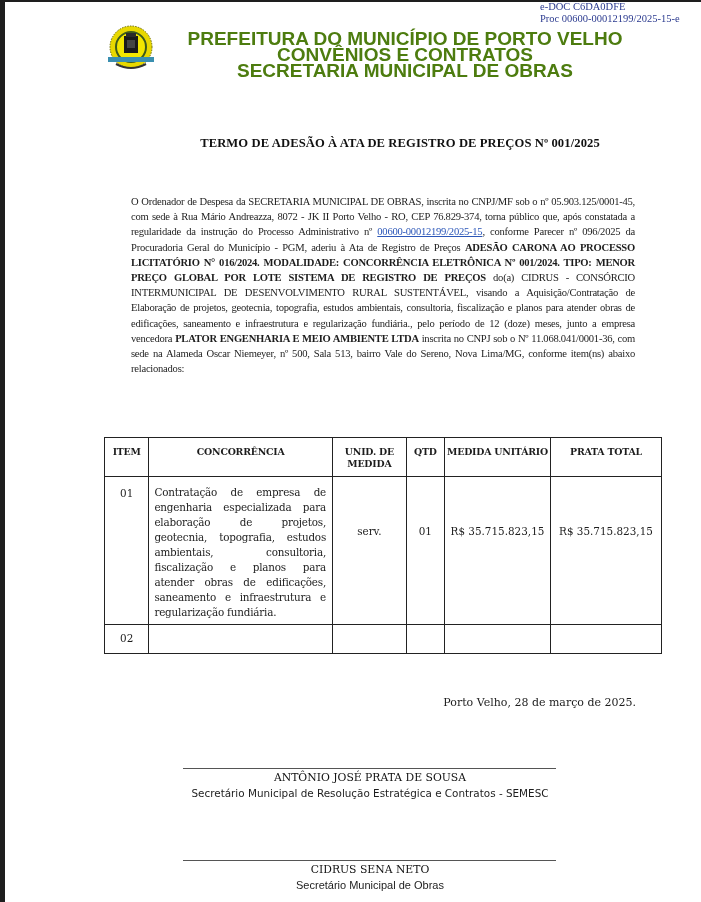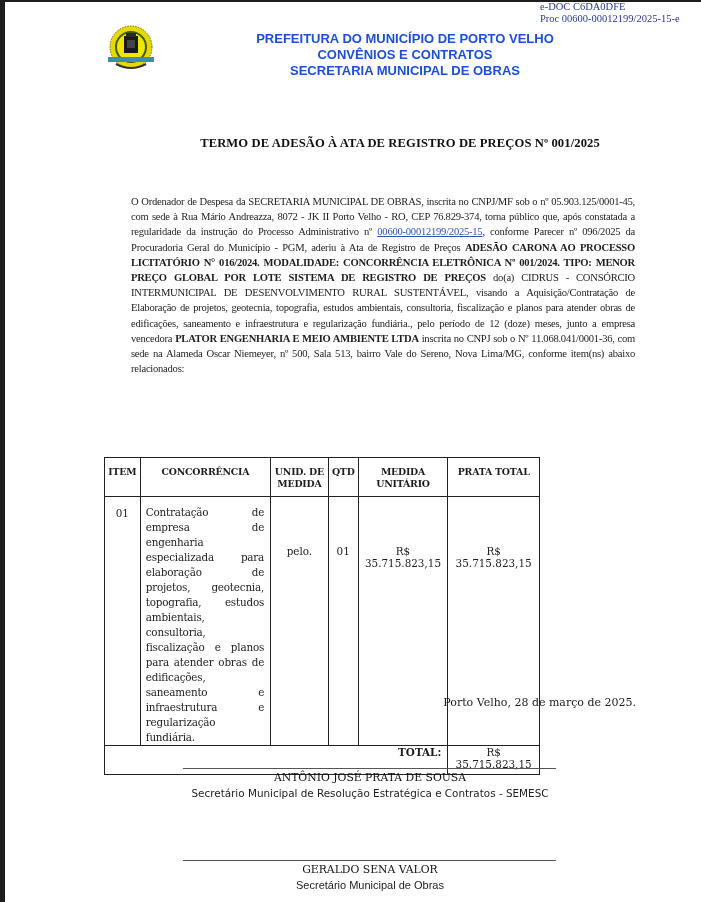--- a/index.html
+++ b/index.html
@@ -9,37 +9,37 @@
   }
   .edge-top { position:absolute; left:0; top:0; width:701px; height:2px; background:#1e1e1e; }
   .edge-left { position:absolute; left:0; top:0; width:5px; height:902px; background:#1e1e1e; }
   .stamp {
     position:absolute; left:540px; top:1px; font-family:"Liberation Serif", serif;
     font-size:10.5px; line-height:12px; color:#2b3a8f;
   }
   .logo { position:absolute; left:106px; top:24px; width:50px; height:50px; }
   .header {
     position:absolute; left:160px; top:31px; width:490px; text-align:center;
-    font-family:"Liberation Sans", sans-serif; font-weight:bold; font-size:13px; line-height:16px; color:#1d4ed8;
+    font-family:"Liberation Sans", sans-serif; font-weight:bold; font-size:19px; line-height:16px; color:#4d7c0f;
   }
   .doc-title {
     position:absolute; left:100px; top:136px; width:600px; text-align:center;
     font-family:"Liberation Serif", serif; font-weight:bold; font-size:12.6px; color:#111;
     letter-spacing:0.1px;
   }
   .body-text {
     position:absolute; left:131px; top:194px; width:504px;
     font-family:Liberation Serif, serif; font-size:10.6px; line-height:15.2px; text-align:justify;
     color:#1d1d1d; letter-spacing:-0.25px;
   }
   .body-text b { font-weight:bold; }
   .body-text a { color:#2b56b8; text-decoration:underline; }
   table.items {
-    position:absolute; left:104px; top:437px; width:436px; border-collapse:collapse;
-    font-family:"DejaVu Serif", serif; font-size:10.4px; color:#1d1d1d;margin-top:20px;
+    position:absolute; left:104px; top:437px; width:558px; border-collapse:collapse;
+    font-family:"DejaVu Serif", serif; font-size:10.4px; color:#1d1d1d;
   }
   table.items th, table.items td { border:1.3px solid #222; padding:0; }
   table.items th {
     font-weight:bold; font-size:9.4px; line-height:12px; text-align:center; vertical-align:top;
     padding-top:8px; height:30px; letter-spacing:-0.2px;
   }
   table.items td { vertical-align:top; }
   .c-item { width:43px; text-align:center; }
   .c-spec { width:181px; }
   .c-unid { width:72px; text-align:center; }
@@ -113,40 +113,46 @@
     <th class="c-vt">PRATA TOTAL</th>
   </tr>
   <tr class="row1">
     <td class="c-item">
           <div class="item-no">01</div>
         </td>
     <td class="c-spec">
           <div class="spec-text">Contratação de empresa de engenharia especializada para elaboração de projetos, geotecnia, topografia, estudos ambientais, consultoria, fiscalização e planos para atender obras de edificações, saneamento e infraestrutura e regularização fundiária.</div>
         </td>
     <td class="c-unid">
-          <div class="mid">pelo.</div>
+          <div class="mid">serv.</div>
         </td>
     <td class="c-qtd">
           <div class="mid">01</div>
         </td>
     <td class="c-vu">
           <div class="mid">R$ 35.715.823,15</div>
         </td>
     <td class="c-vt">
           <div class="mid">R$ 35.715.823,15</div>
         </td>
   </tr>
-  <tr class="rowt">
-    <td colspan="5" class="total-label">TOTAL:</td>
-    <td class="c-vt">R$ 35.715.823,15</td>
+  <tr class="row2">
+    <td class="c-item">
+          <div class="item-no">02</div>
+        </td>
+    <td class="c-spec"></td>
+    <td class="c-unid"></td>
+    <td class="c-qtd"></td>
+    <td class="c-vu"></td>
+    <td class="c-vt"></td>
   </tr>
 </tbody>
   </table>
 
 <div class="date-line">Porto Velho, 28 de março de 2025.</div>
 
 <div class="sig-line" style="left:183px; top:768px; width:373px;"></div>
 <div class="sig-name" style="left:150px; top:771px; width:440px;">ANTÔNIO JOSÉ PRATA DE SOUSA</div>
 <div class="sig-role" style="left:150px; top:787px; width:440px; font-family:'DejaVu Sans', sans-serif; font-size:10.4px;">Secretário Municipal de Resolução Estratégica e Contratos - SEMESC</div>
 
 <div class="sig-line" style="left:183px; top:860px; width:373px;"></div>
-<div class="sig-name" style="left:150px; top:863px; width:440px;">GERALDO SENA VALOR</div>
+<div class="sig-name" style="left:150px; top:863px; width:440px;">CIDRUS SENA NETO</div>
 <div class="sig-role" style="left:150px; top:879px; width:440px; font-family:'Liberation Sans', sans-serif; font-size:11px;">Secretário Municipal de Obras</div>
 
 </body></html>

